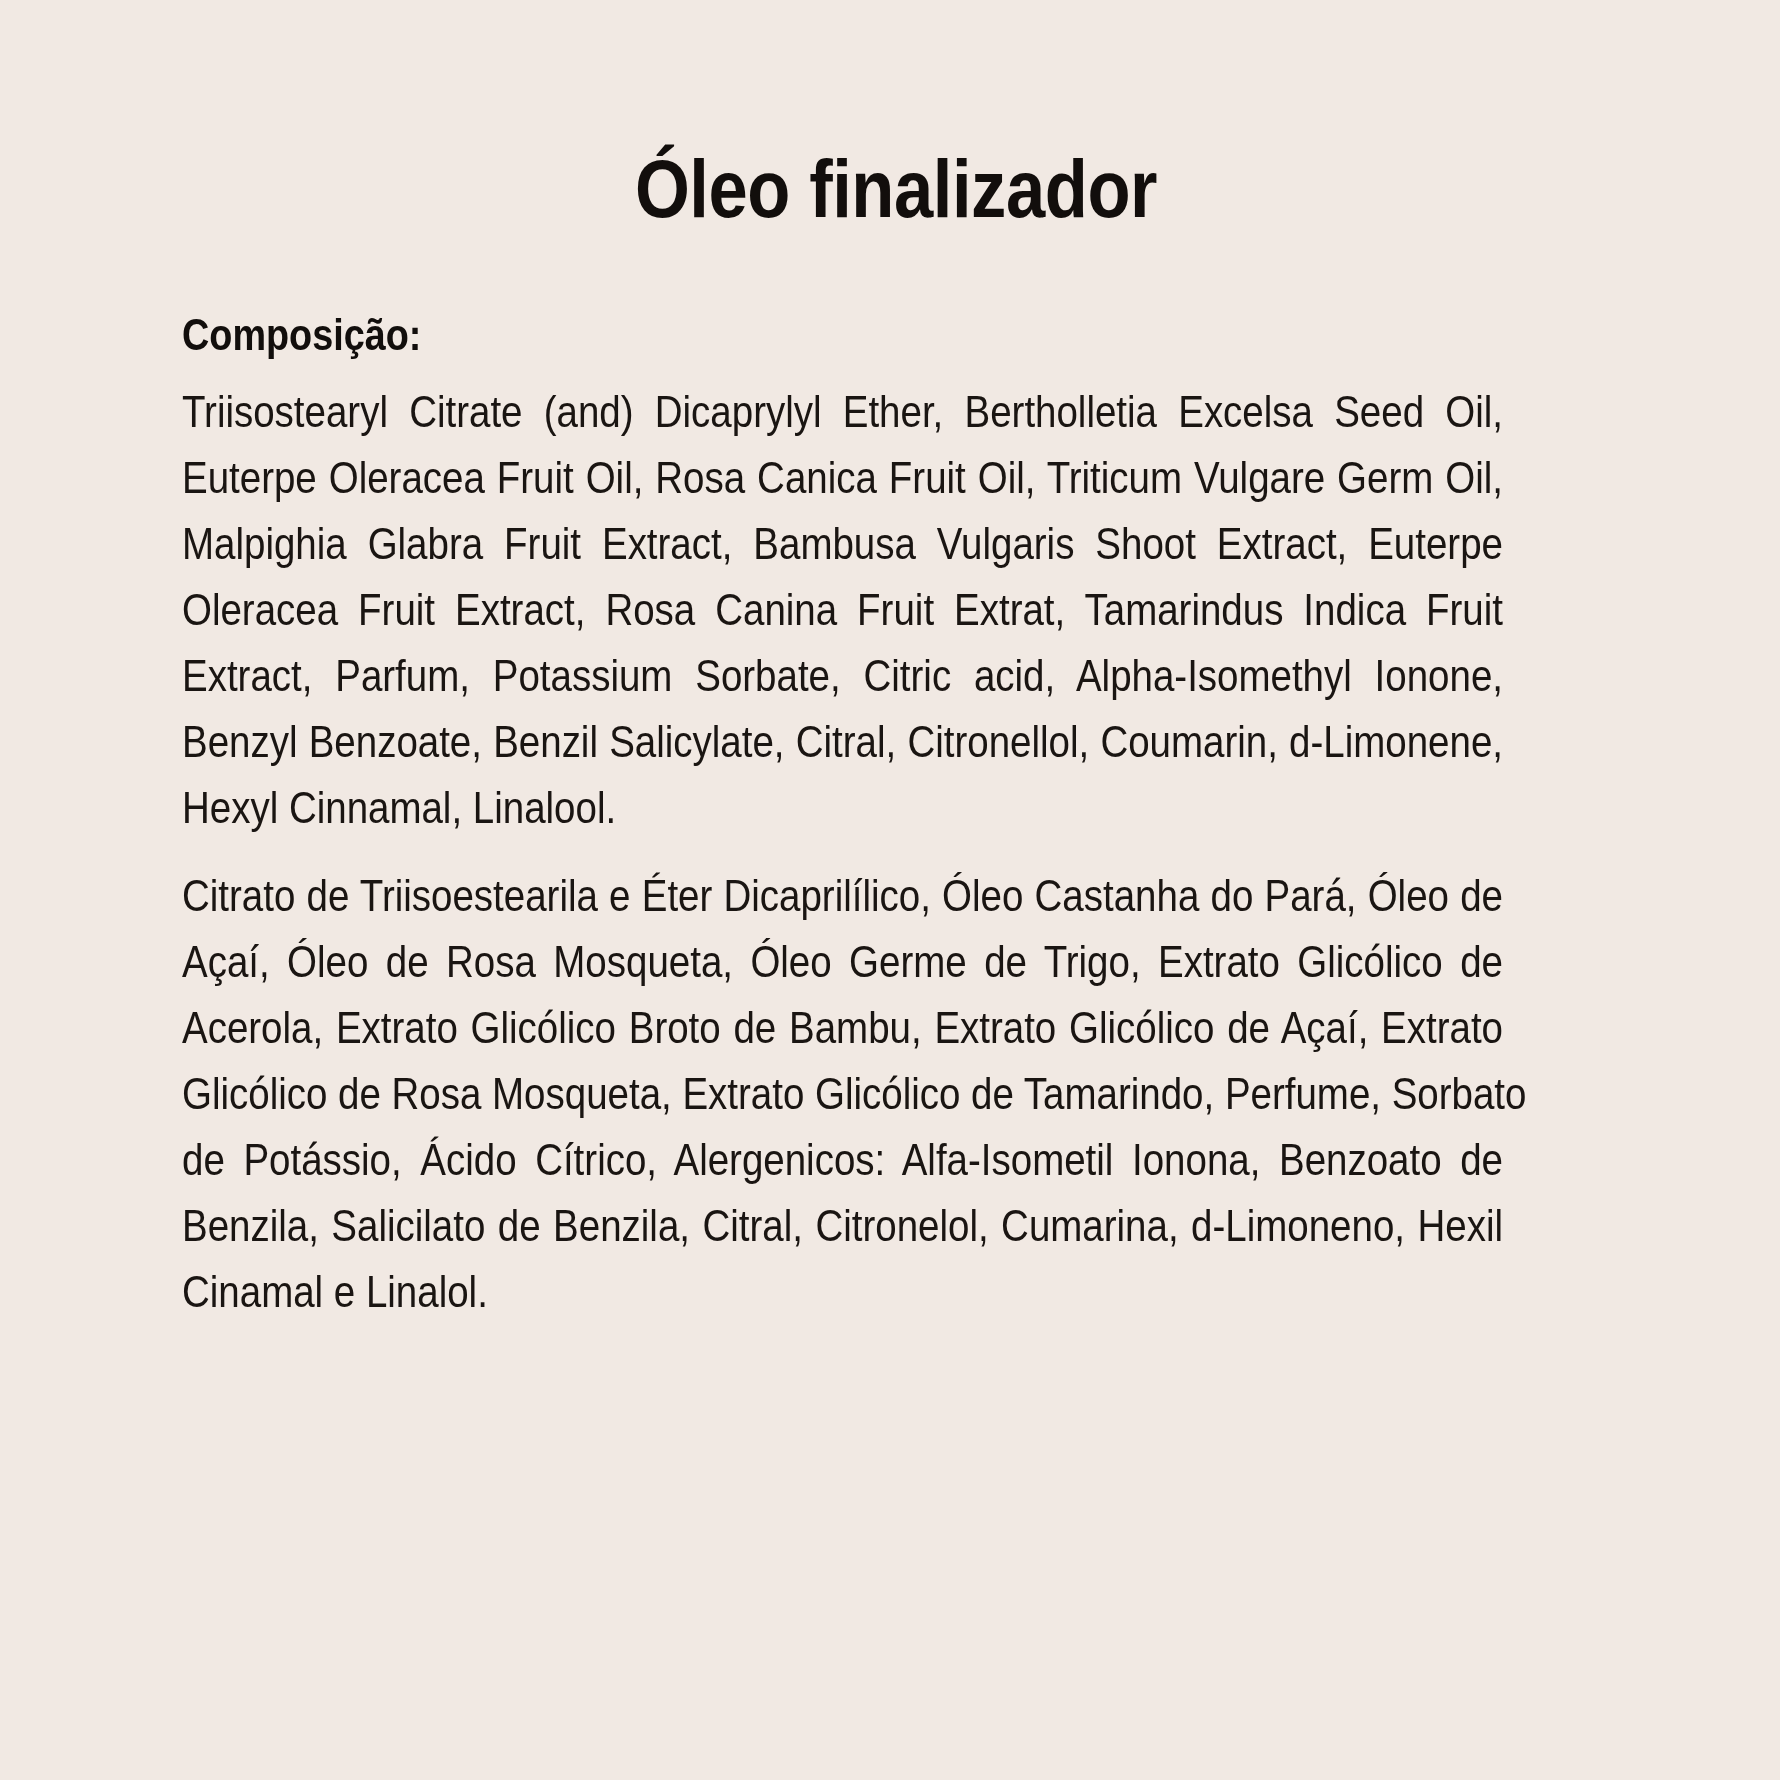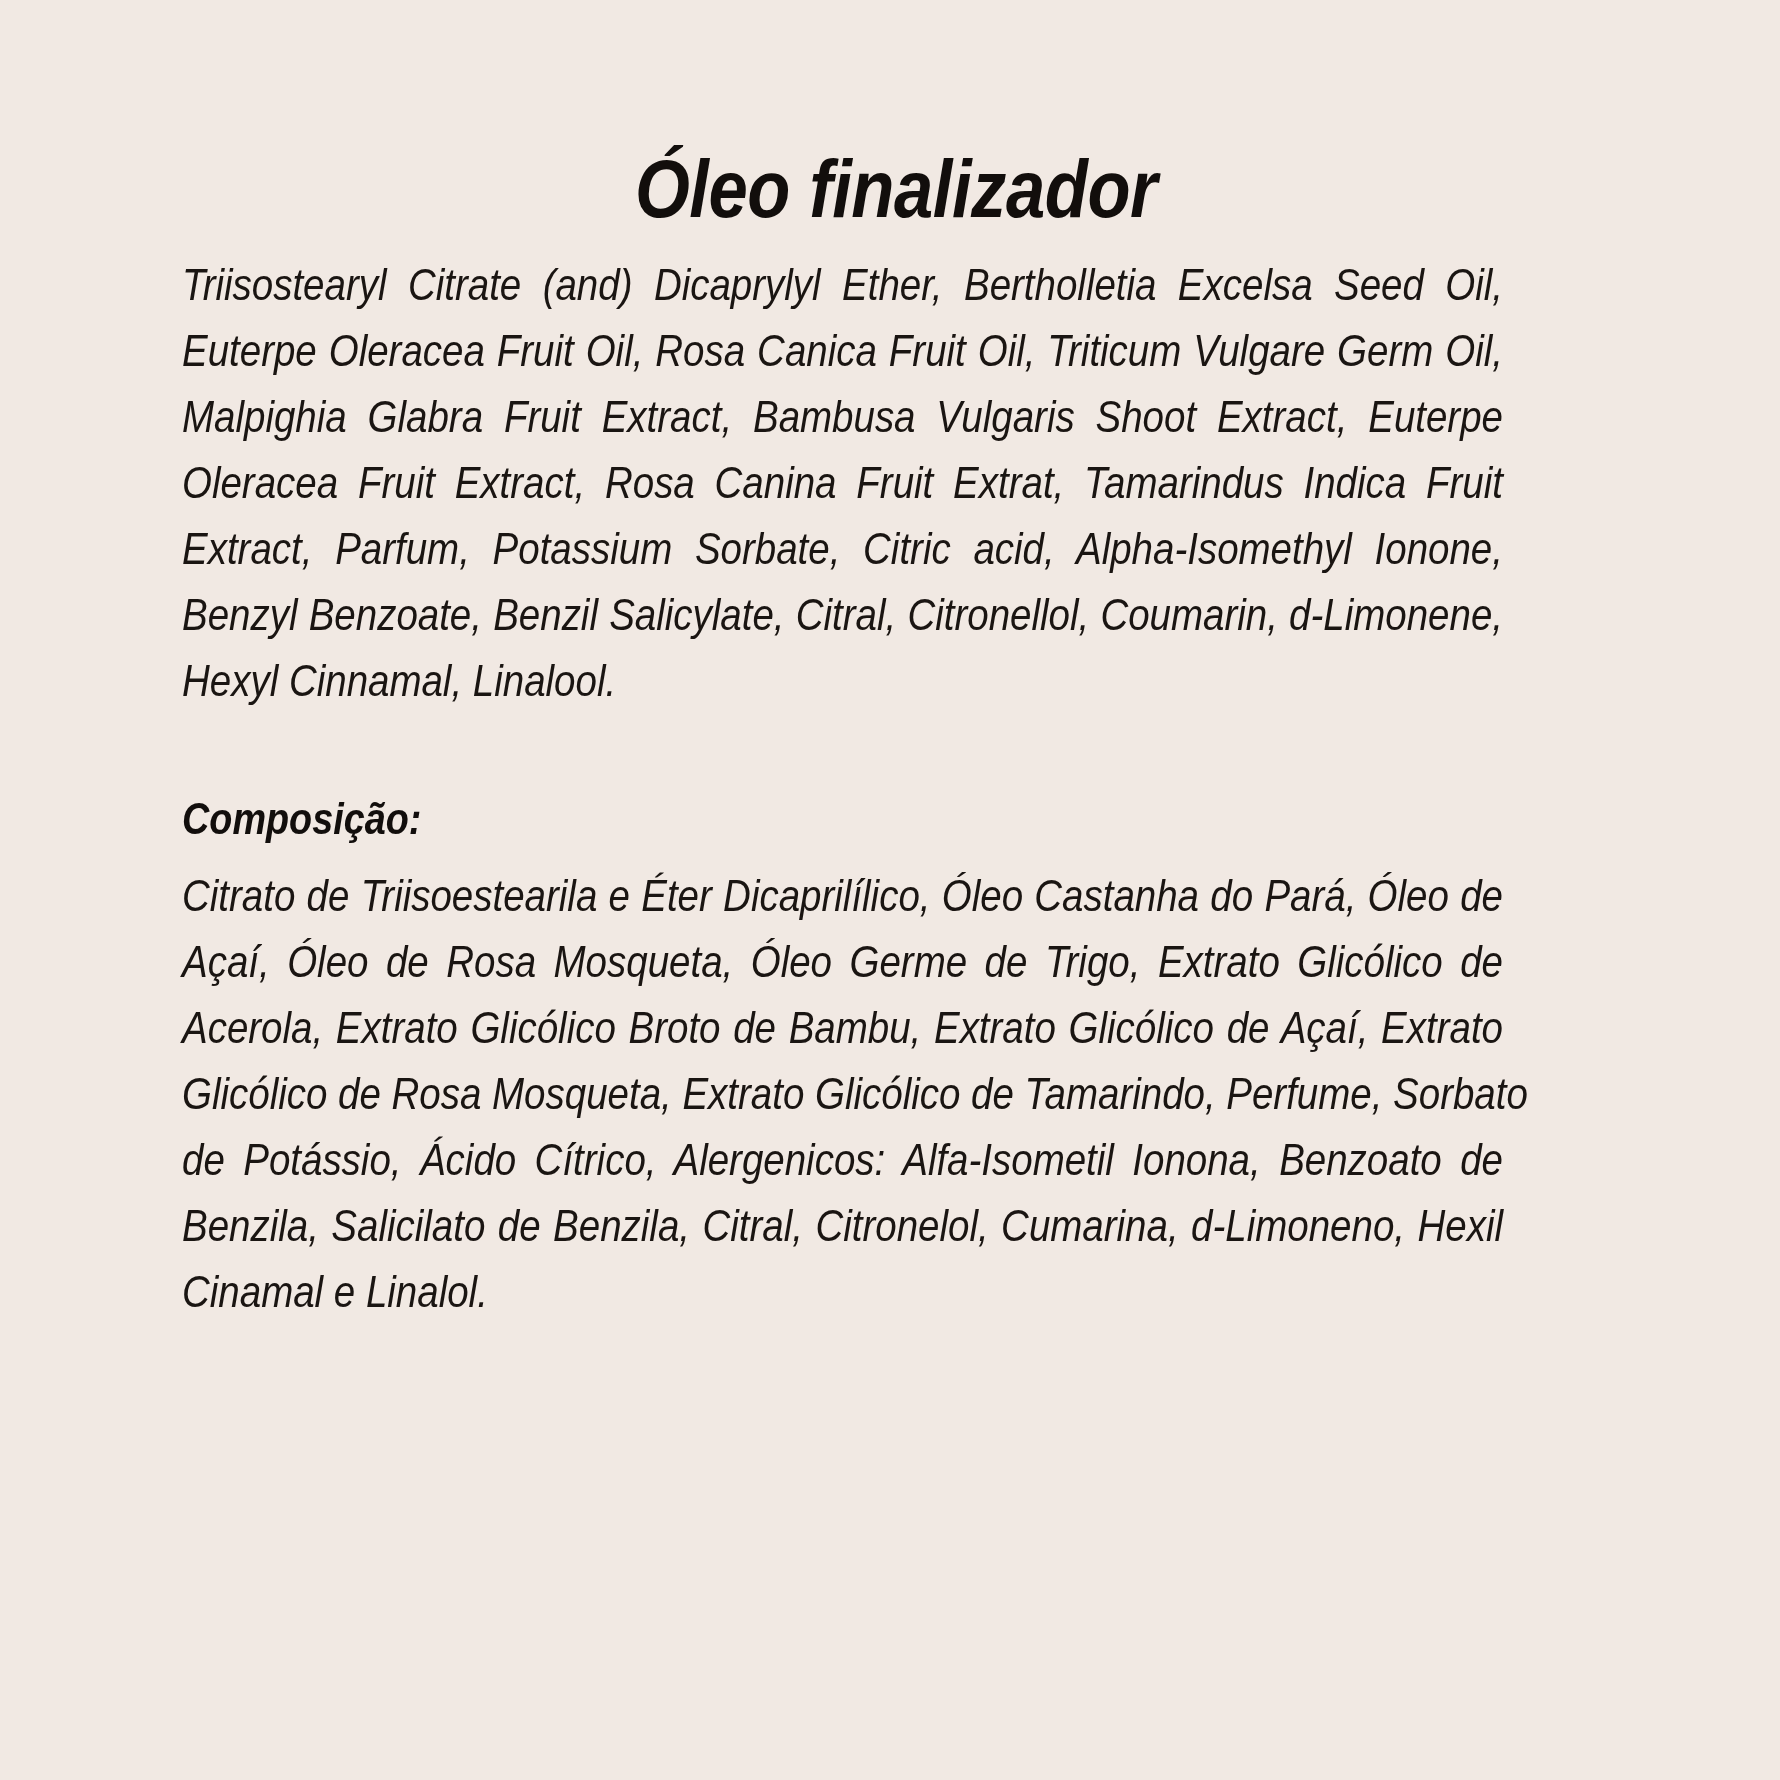--- a/index.html
+++ b/index.html
@@ -16,21 +16,20 @@
     overflow: hidden;
   }
 
   .page {
     box-sizing: border-box;
     width: 1780px;
     height: 1780px;
     background: #f1e9e3;
     padding: 0 170px 0 182px;
     position: relative;
-    font-style: italic;
   }
 
   .title {
     text-align: center;
     font-weight: bold;
     font-size: 82px;
     line-height: 1.0;
     letter-spacing: -0.5px;
     margin: 0;
     padding-top: 148px;
@@ -85,33 +84,33 @@
   #sec-pt-body-wrap    { padding-top: 22px; }
 </style>
 </head>
 <body>
 
 <div class="page">
 
   <h1 class="title">Óleo finalizador</h1>
 
   <div class="section">
+    <div id="sec-en-heading-wrap">
+      <h2 class="section-heading">Composição:</h2>
+    </div>
     <div id="sec-en-body-wrap">
       <div class="section-body">
           <span class="ln">Triisostearyl Citrate (and) Dicaprylyl Ether, Bertholletia Excelsa Seed Oil,</span>
           <span class="ln">Euterpe Oleracea Fruit Oil, Rosa Canica Fruit Oil, Triticum Vulgare Germ Oil,</span>
           <span class="ln">Malpighia Glabra Fruit Extract, Bambusa Vulgaris Shoot Extract, Euterpe</span>
           <span class="ln">Oleracea Fruit Extract, Rosa Canina Fruit Extrat, Tamarindus Indica Fruit</span>
           <span class="ln">Extract, Parfum, Potassium Sorbate, Citric acid, Alpha-Isomethyl Ionone,</span>
           <span class="ln">Benzyl Benzoate, Benzil Salicylate, Citral, Citronellol, Coumarin, d-Limonene,</span>
           <span class="ln last">Hexyl Cinnamal, Linalool.</span>
         </div>
-    </div>
-    <div id="sec-en-heading-wrap">
-      <h2 class="section-heading">Composição:</h2>
     </div>
   </div>
 
   <div class="section">
     <div id="sec-pt-body-wrap">
       <div class="section-body">
           <span class="ln">Citrato de Triisoestearila e Éter Dicaprilílico, Óleo Castanha do Pará, Óleo de</span>
           <span class="ln">Açaí, Óleo de Rosa Mosqueta, Óleo Germe de Trigo, Extrato Glicólico de</span>
           <span class="ln">Acerola, Extrato Glicólico Broto de Bambu, Extrato Glicólico de Açaí, Extrato</span>
           <span class="ln">Glicólico de Rosa Mosqueta, Extrato Glicólico de Tamarindo, Perfume, Sorbato</span>

